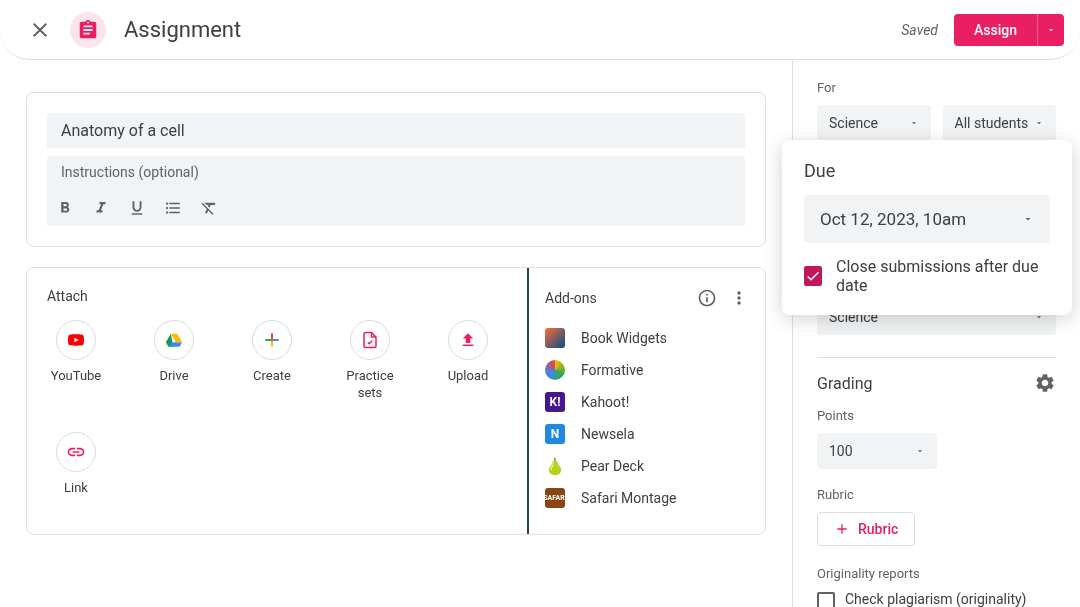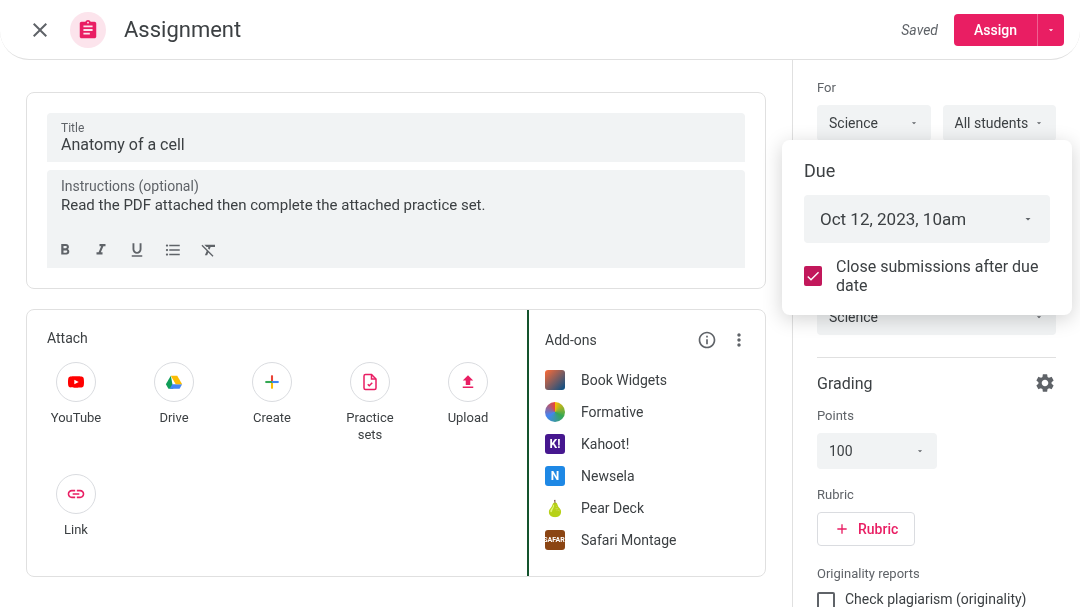--- a/index.html
+++ b/index.html
@@ -87,26 +87,24 @@
           <path fill="currentColor" d="M7 10l5 5 5-5z"></path>
         </svg>
     </button>
   </div>
 </div>
 
 <div class="body-wrap">
   <div class="main">
     <div class="card">
       <div class="title-field">
-        <div class="title-label">Title</div>
         <div class="title-value">Anatomy of a cell</div>
       </div>
       <div class="instr-field">
         <div class="instr-label">Instructions (optional)</div>
-        <div class="instr-value">Read the PDF attached then complete the attached practice set.</div>
       </div>
       <div class="toolbar">
         <div class="toolbar-btn">
             <svg width="18" height="18" viewBox="0 0 24 24">
               <path fill="currentColor" d="M15.6 10.79c.97-.67 1.65-1.77 1.65-2.79 0-2.26-1.75-4-4-4H7v14h7.04c2.09 0 3.71-1.7 3.71-3.79 0-1.52-.86-2.82-2.15-3.42zM10 6.5h3c.83 0 1.5.67 1.5 1.5s-.67 1.5-1.5 1.5h-3v-3zm3.5 9H10v-3h3.5c.83 0 1.5.67 1.5 1.5s-.67 1.5-1.5 1.5z"></path>
             </svg>
           </div>
         <div class="toolbar-btn">
             <svg width="18" height="18" viewBox="0 0 24 24">
               <path fill="currentColor" d="M10 4v3h2.21l-3.42 8H6v3h8v-3h-2.21l3.42-8H18V4z"></path>

